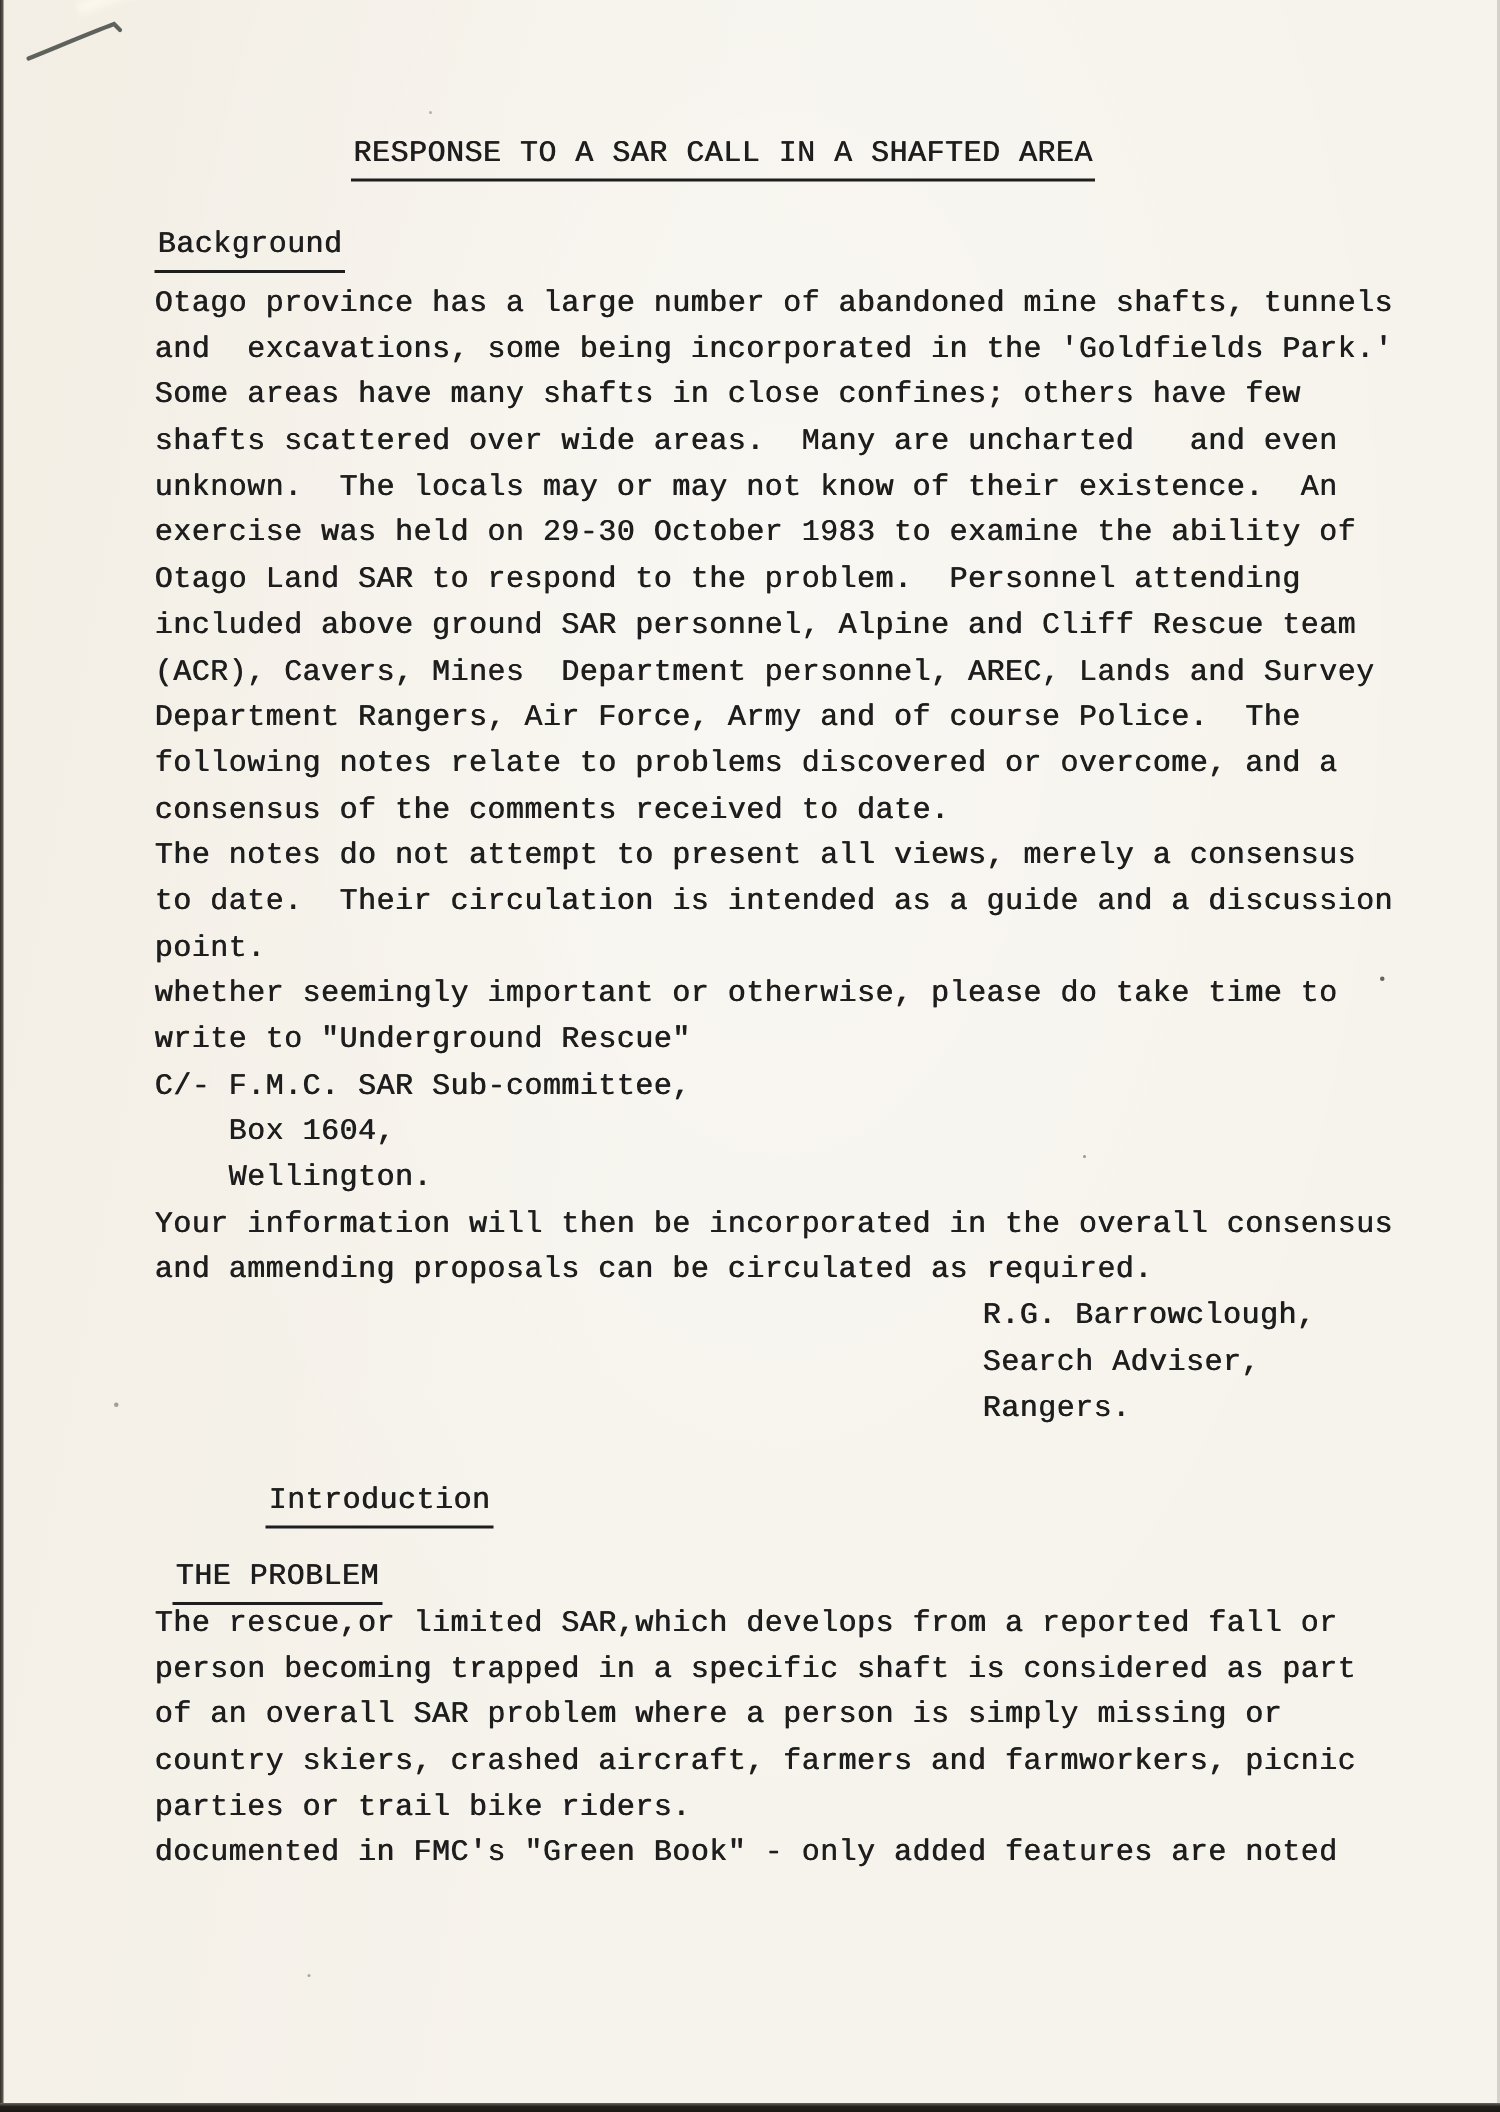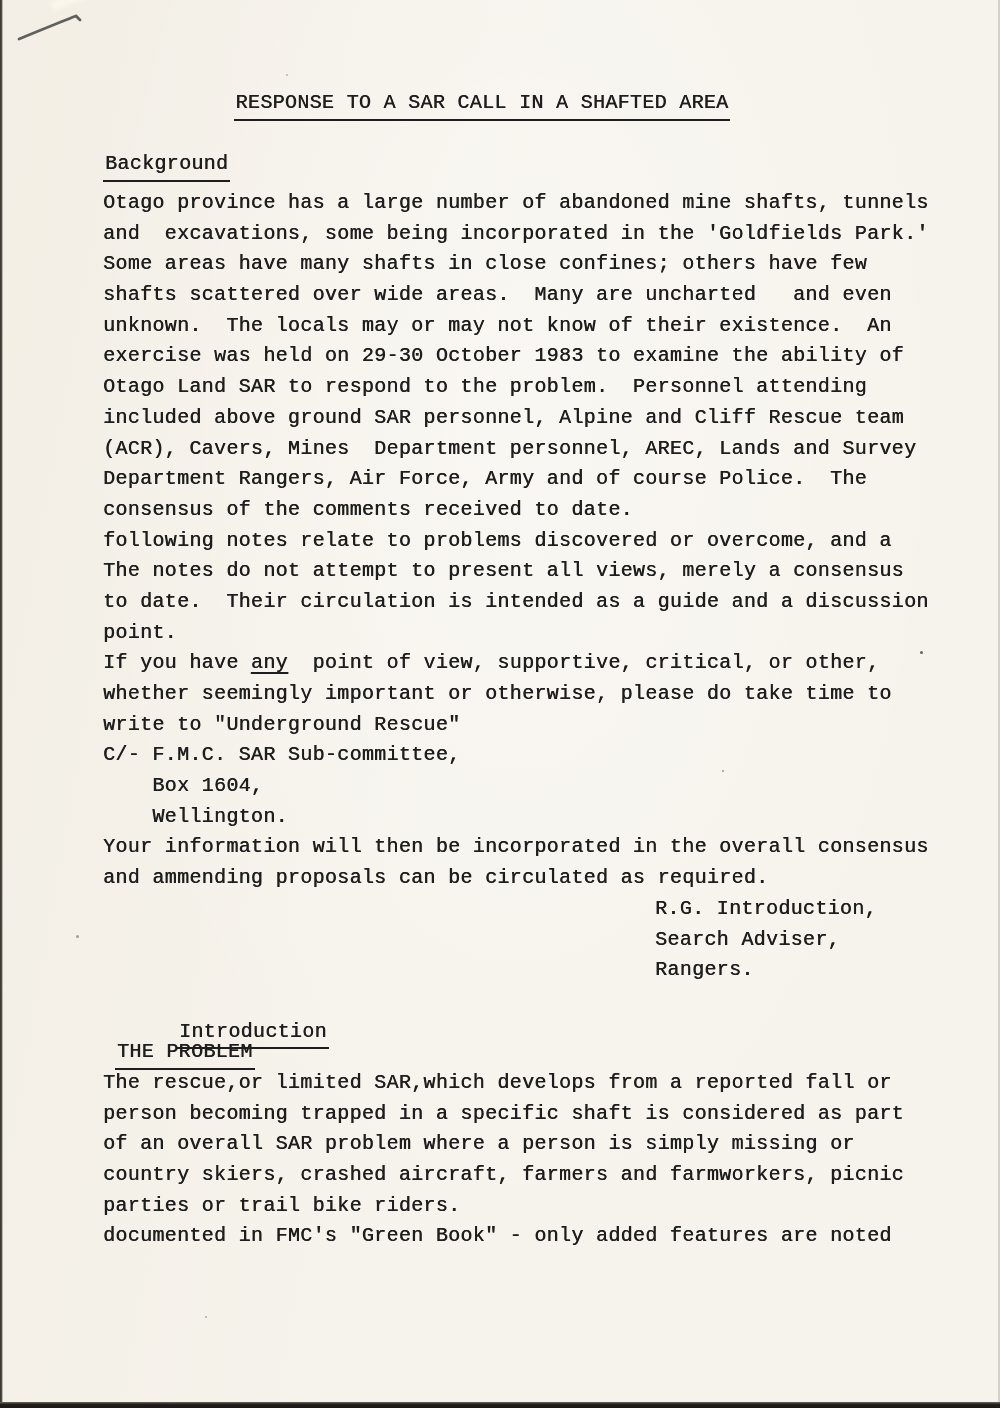--- a/index.html
+++ b/index.html
@@ -107,38 +107,37 @@
         <div class="line">Otago province has a large number of abandoned mine shafts, tunnels</div>
         <div class="line">and  excavations, some being incorporated in the 'Goldfields Park.'</div>
         <div class="line">Some areas have many shafts in close confines; others have few</div>
         <div class="line">shafts scattered over wide areas.  Many are uncharted   and even</div>
         <div class="line">unknown.  The locals may or may not know of their existence.  An</div>
         <div class="line">exercise was held on 29-30 October 1983 to examine the ability of</div>
         <div class="line">Otago Land SAR to respond to the problem.  Personnel attending</div>
         <div class="line">included above ground SAR personnel, Alpine and Cliff Rescue team</div>
         <div class="line">(ACR), Cavers, Mines  Department personnel, AREC, Lands and Survey</div>
         <div class="line">Department Rangers, Air Force, Army and of course Police.  The</div>
+        <div class="line">following notes relate to problems discovered or overcome, and a</div>
         <div class="line">consensus of the comments received to date.</div>
-        <div class="line">following notes relate to problems discovered or overcome, and a</div>
         <div class="line">The notes do not attempt to present all views, merely a consensus</div>
         <div class="line">to date.  Their circulation is intended as a guide and a discussion</div>
         <div class="line">point.</div>
       </div>
-    <div class="line"><span>If you have </span><span class="u-inline">any</span><span>  point of view, supportive, critical, or other,</span></div>
     <div>
         <div class="line">whether seemingly important or otherwise, please do take time to</div>
         <div class="line">write to "Underground Rescue"</div>
         <div class="line">C/- F.M.C. SAR Sub-committee,</div>
         <div class="line">    Box 1604,</div>
         <div class="line">    Wellington.</div>
         <div class="line">Your information will then be incorporated in the overall consensus</div>
         <div class="line">and ammending proposals can be circulated as required.</div>
       </div>
     <div class="sig-block">
-        <div class="line">R.G. Introduction,</div>
+        <div class="line">R.G. Barrowclough,</div>
         <div class="line">Search Adviser,</div>
         <div class="line">Rangers.</div>
       </div>
     <div class="line heading-line">
       <span class="u-block">Introduction</span>
     </div>
   </div>
 
   <div class="problem-title">
     <span class="u-block">THE PROBLEM</span>

